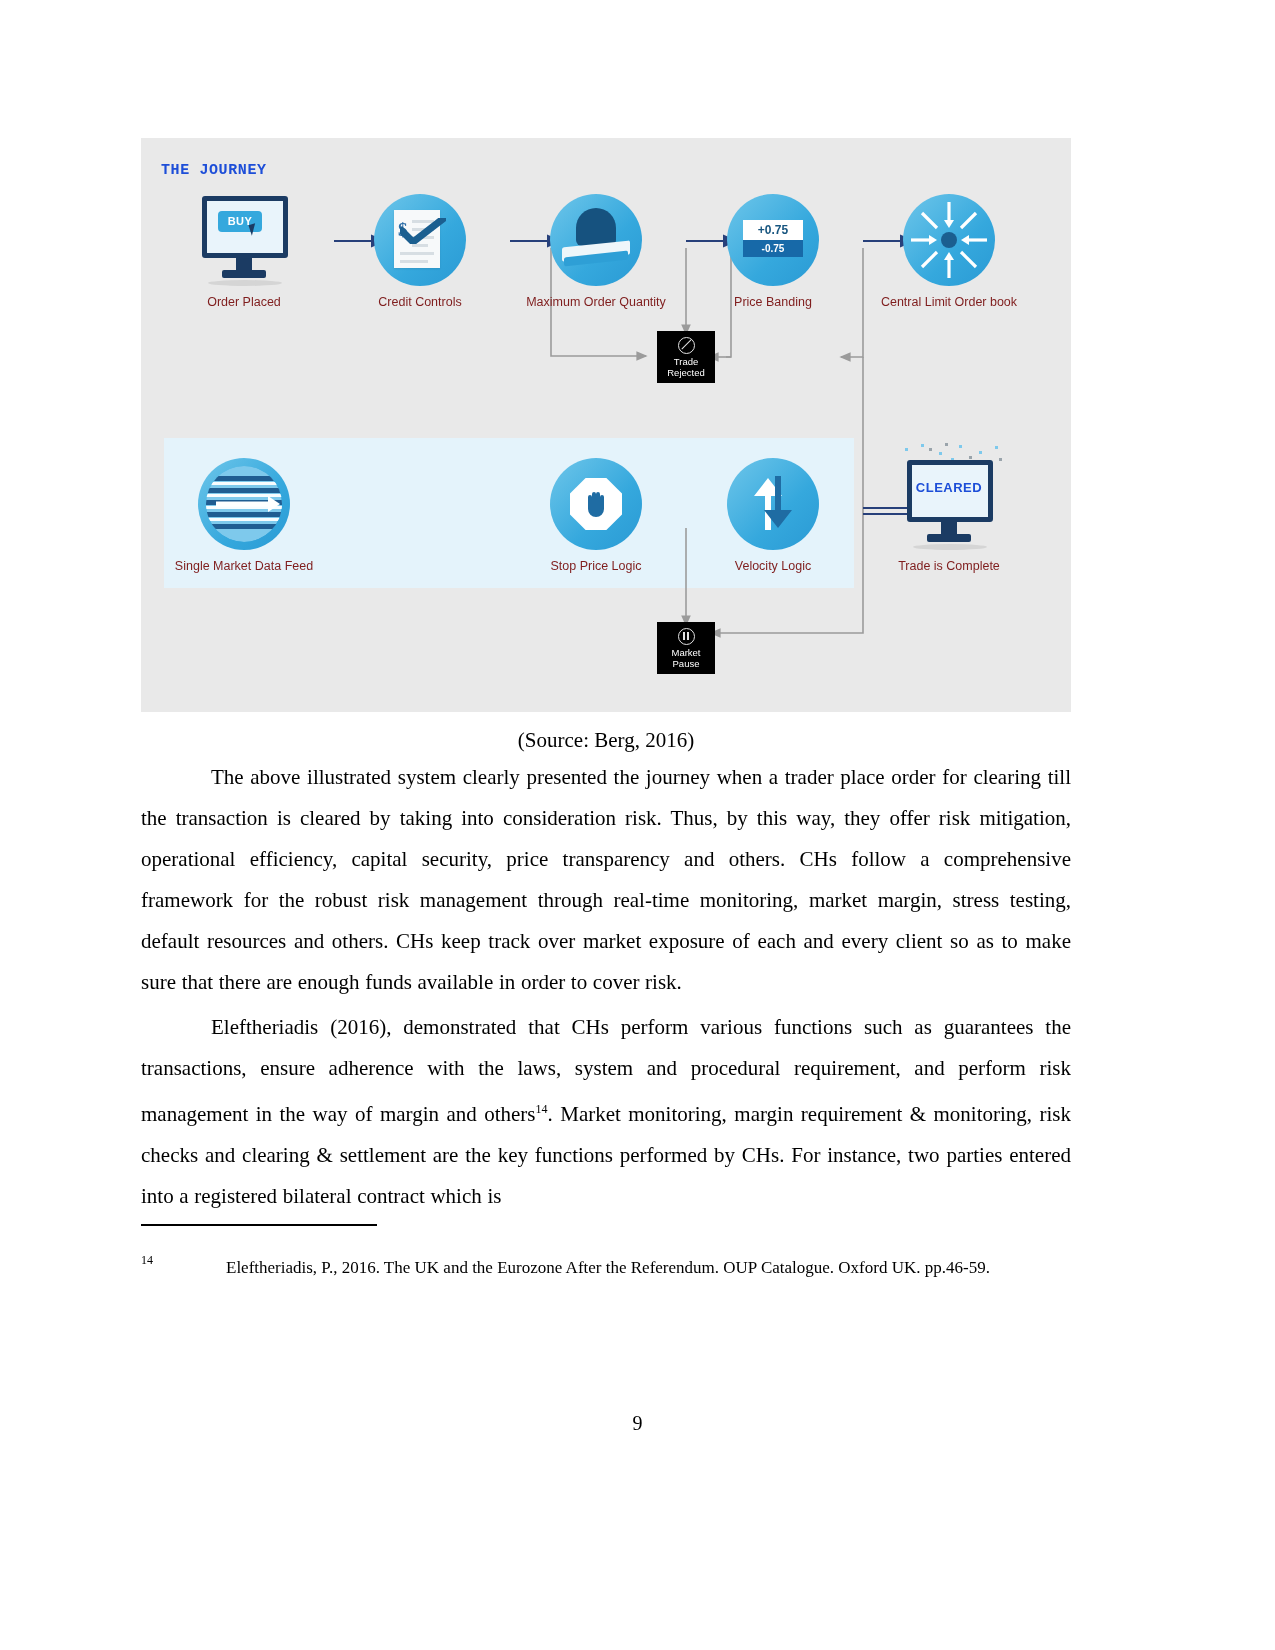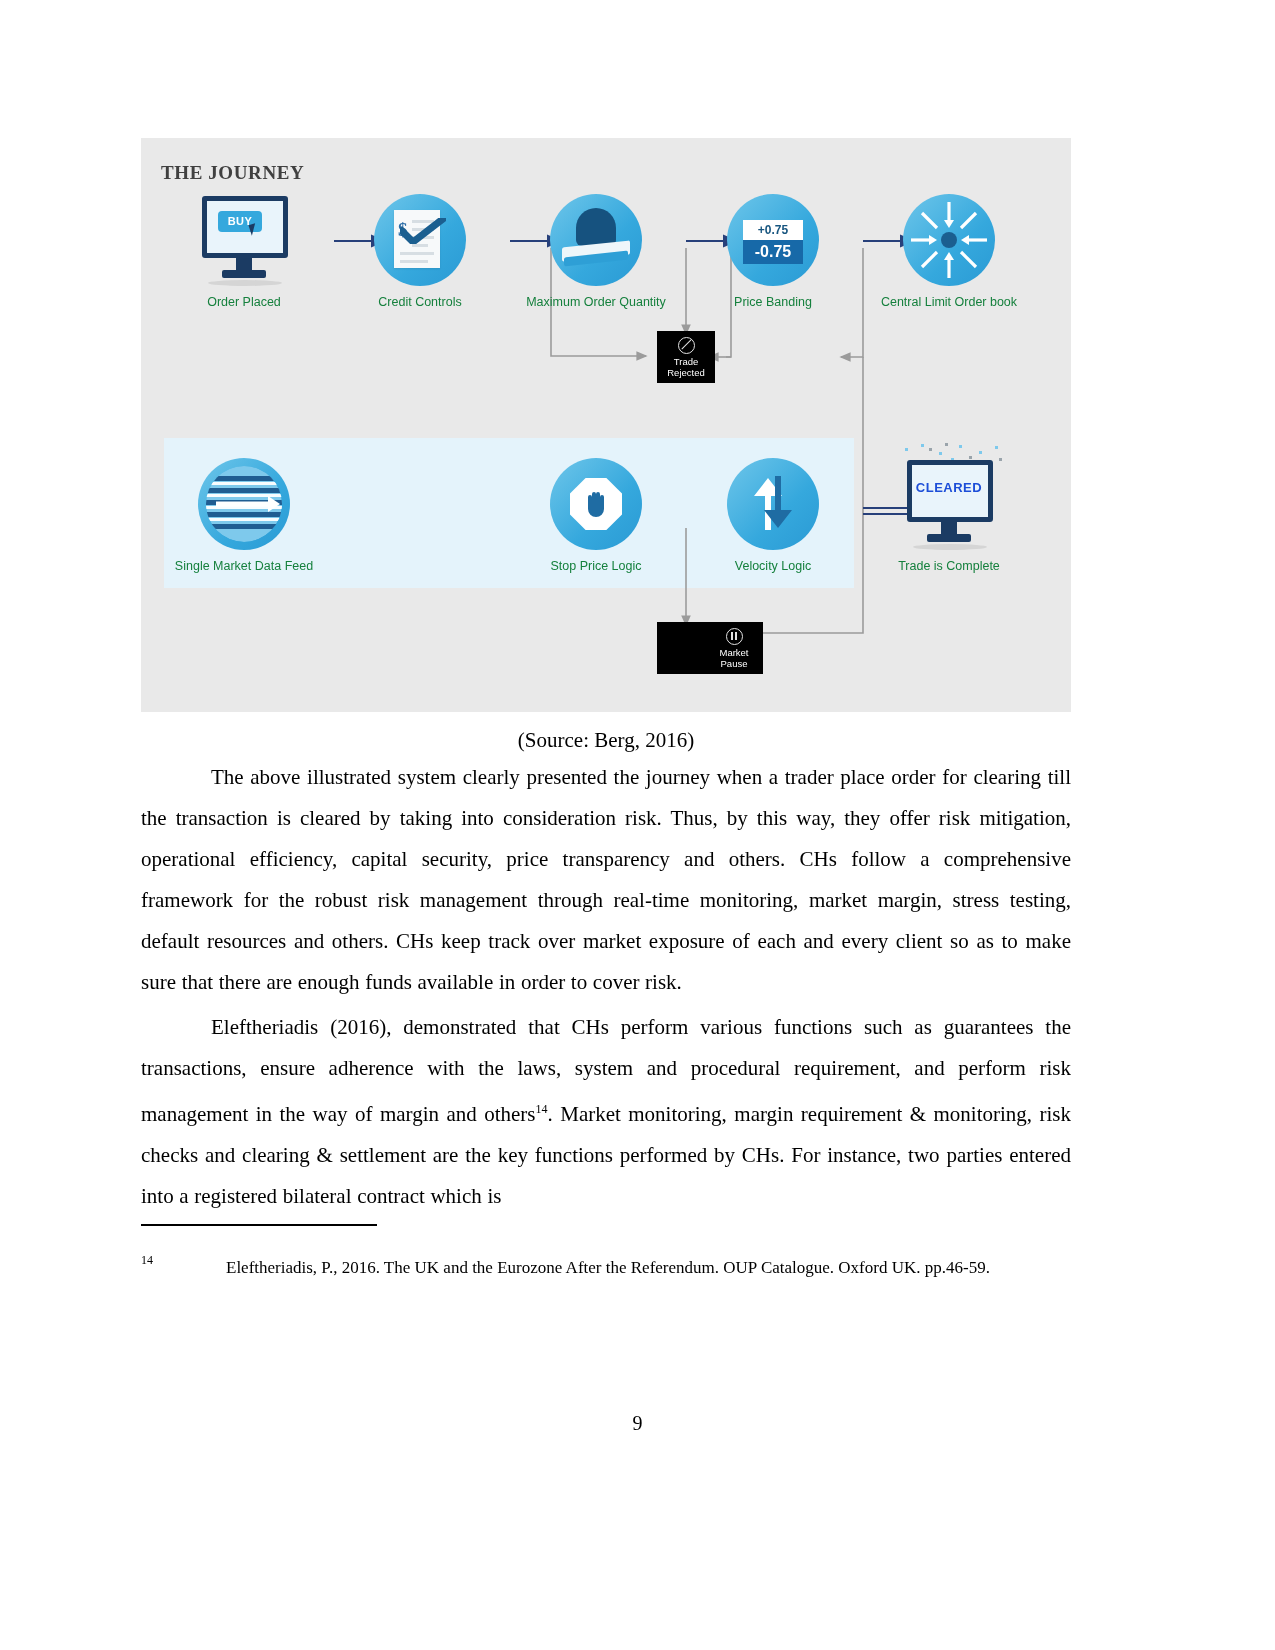--- a/index.html
+++ b/index.html
@@ -36,25 +36,25 @@
     width: 930px;
     height: 574px;
     background: #e9e9e9;
     position: relative;
     overflow: hidden;
   }
   .fig-title {
     position: absolute;
     left: 20px;
     top: 24px;
-    font-family: Liberation Serif, serif;
+    font-family: Liberation Mono, monospace;
     font-weight: bold;
-    font-size: 19px;
+    font-size: 15px;
     letter-spacing: 0.6px;
-    color: #404040;
+    color: #1d4ed8;
   }
 
   .band {
     position: absolute;
     left: 23px;
     top: 300px;
     width: 690px;
     height: 150px;
     background: #e4f3fb;
   }
@@ -68,21 +68,21 @@
     width: 92px;
     height: 92px;
     margin: 0 auto;
     position: relative;
   }
   .node .cap {
     margin-top: 8px;
     font-family: "Liberation Sans", sans-serif;
     font-size: 12.5px;
     line-height: 16px;
-    color: #15803d;
+    color: #7f1d1d;
   }
 
   .circ {
     width: 92px; height: 92px; border-radius: 50%;
     position: absolute; left: 0; top: 0;
     background: linear-gradient(135deg,#6ec6ea 0%,#35a8dd 60%,#2a9ad4 100%);
   }
 
   
   .monitor {
@@ -174,21 +174,21 @@
   .band-box { position: absolute; left: 16px; top: 26px; width: 60px; }
   .band-box .up {
     background: #ffffff; color: #17557f;
     font-family: "Liberation Sans", sans-serif;
     font-weight: bold; font-size: 12px;
     padding: 3px 0;
   }
   .band-box .dn {
     background: #1769a8; color: #ffffff;
     font-family: "Liberation Sans", sans-serif;
-    font-weight: bold; font-size: 16px;
+    font-weight: bold; font-size: 10px;
     text-align: center; padding: 3px 0;
   }
 
   
   .clob-hub {
     position: absolute; left: 38px; top: 38px;
     width: 16px; height: 16px; border-radius: 50%; background: #1b5f90;
   }
 
   
@@ -495,21 +495,21 @@
           </svg>
           <div class="monitor"></div>
           <div class="monitor-stand"></div>
           <div class="monitor-base"></div>
           <div class="monitor-shadow"></div>
           <div class="cleared-txt">CLEARED</div>
         </div>
         <div class="cap">Trade is Complete</div>
       </div>
 
-      <div class="gbox" style="left:516px; top:484px;padding-left:48px;">
+      <div class="gbox" style="left:516px; top:484px;">
         <span class="gicon pause"></span>
         <span>Market</span><br>
         <span>Pause</span>
       </div>
 
     </div>
 
     <div class="source">(Source: Berg, 2016)</div>
 
     <p class="body">The above illustrated system clearly presented the journey when a trader place order for clearing till the transaction is cleared by taking into consideration risk. Thus, by this way, they offer risk mitigation, operational efficiency, capital security, price transparency and others. CHs follow a comprehensive framework for the robust risk management through real-time monitoring, market margin, stress testing, default resources and others. CHs keep track over market exposure of each and every client so as to make sure that there are enough funds available in order to cover risk.</p>

